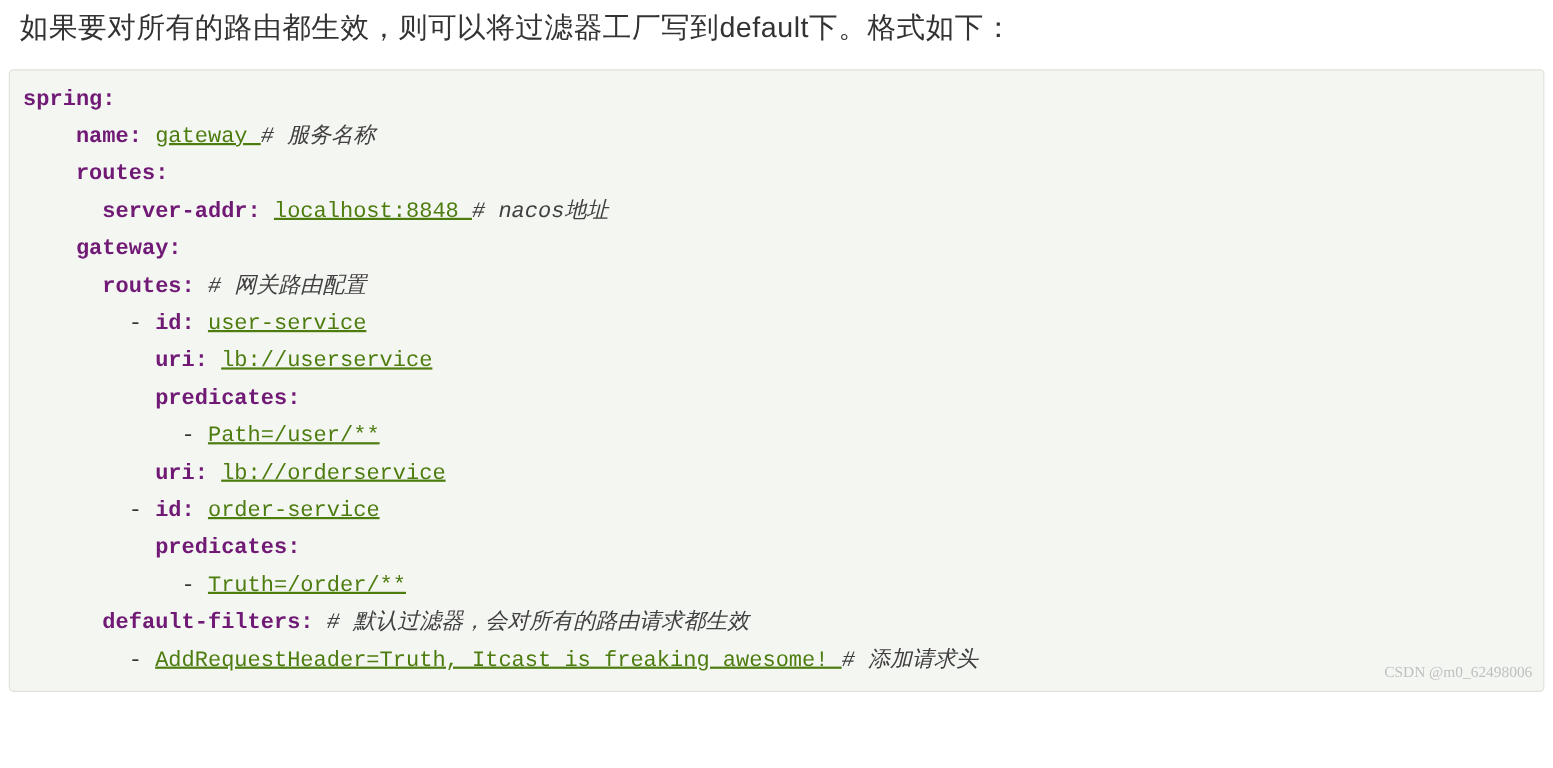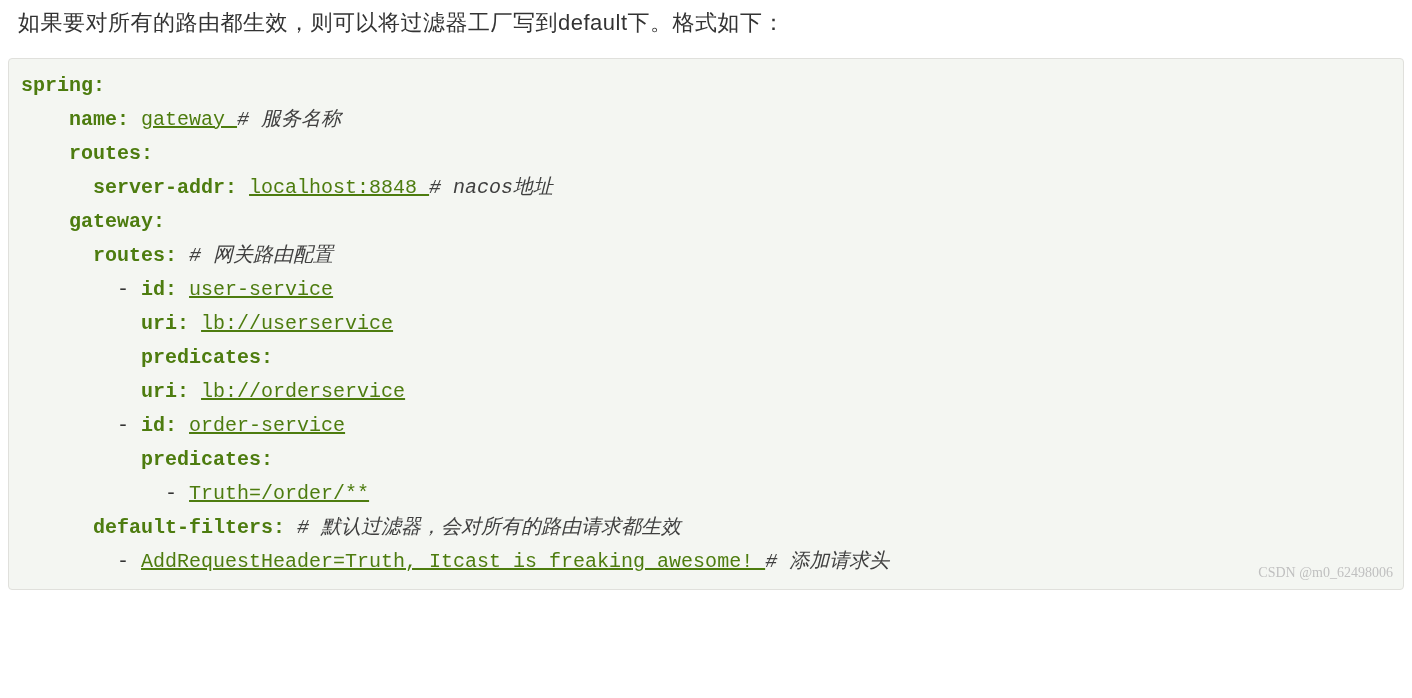--- a/index.html
+++ b/index.html
@@ -7,42 +7,42 @@
       padding: 0;
       box-sizing: border-box;
     }
     body {
       font-family: -apple-system, BlinkMacSystemFont, "Segoe UI", "PingFang SC", "Hiragino Sans GB", "Microsoft YaHei", sans-serif;
       background: #ffffff;
       padding: 8px;
       width: 1412px;
     }
     .intro-text {
-      font-size: 22px;
+      font-size: 26px;
       color: #333333;
       margin-bottom: 20px;
       padding: 0 10px;
       letter-spacing: 0.5px;
     }
     .code-block {
       background: #f4f6f2;
       border: 1px solid #e0e0dc;
       border-radius: 4px;
       padding: 10px 12px;
       position: relative;
       font-family: "SF Mono", Monaco, Consolas, "Courier New", monospace;
       font-size: 20px;
       line-height: 1.7;
       overflow: hidden;
     }
     .code-line {
       white-space: pre;
     }
     .key {
-      color: #4d7c0f;
+      color: #701a75;
       font-weight: 700;
     }
     .value {
       color: #4d7c0f;
       text-decoration: underline;
     }
     .comment {
       color: #404040;
       font-style: italic;
     }
@@ -66,20 +66,21 @@
 <div class="code-block">
 <div class="code-line"><span class="key">spring:</span></div>
 <div class="code-line">    <span class="key">name: </span><span class="value">gateway </span><span class="comment"># 服务名称</span></div>
 <div class="code-line">    <span class="key">routes:</span></div>
 <div class="code-line">      <span class="key">server-addr: </span><span class="value">localhost:8848 </span><span class="comment"># nacos地址</span></div>
 <div class="code-line">    <span class="key">gateway:</span></div>
 <div class="code-line">      <span class="key">routes: </span><span class="comment"># 网关路由配置</span></div>
 <div class="code-line">        <span class="dash">- </span><span class="key">id: </span><span class="value">user-service</span></div>
 <div class="code-line">          <span class="key">uri: </span><span class="value">lb://userservice</span></div>
 <div class="code-line">          <span class="key">predicates:</span></div>
+<div class="code-line">            <span class="dash">- </span><span class="value">Path=/user/**</span></div>
 <div class="code-line">          <span class="key">uri: </span><span class="value">lb://orderservice</span></div>
 <div class="code-line">        <span class="dash">- </span><span class="key">id: </span><span class="value">order-service</span></div>
 <div class="code-line">          <span class="key">predicates:</span></div>
 <div class="code-line">            <span class="dash">- </span><span class="value">Truth=/order/**</span></div>
 <div class="code-line">      <span class="key">default-filters: </span><span class="comment"># 默认过滤器，会对所有的路由请求都生效</span></div>
 <div class="code-line">        <span class="dash">- </span><span class="value">AddRequestHeader=Truth, Itcast is freaking awesome! </span><span class="comment"># 添加请求头</span></div>
 <div class="watermark">CSDN @m0_62498006</div>
 </div>
 
 </body></html>

